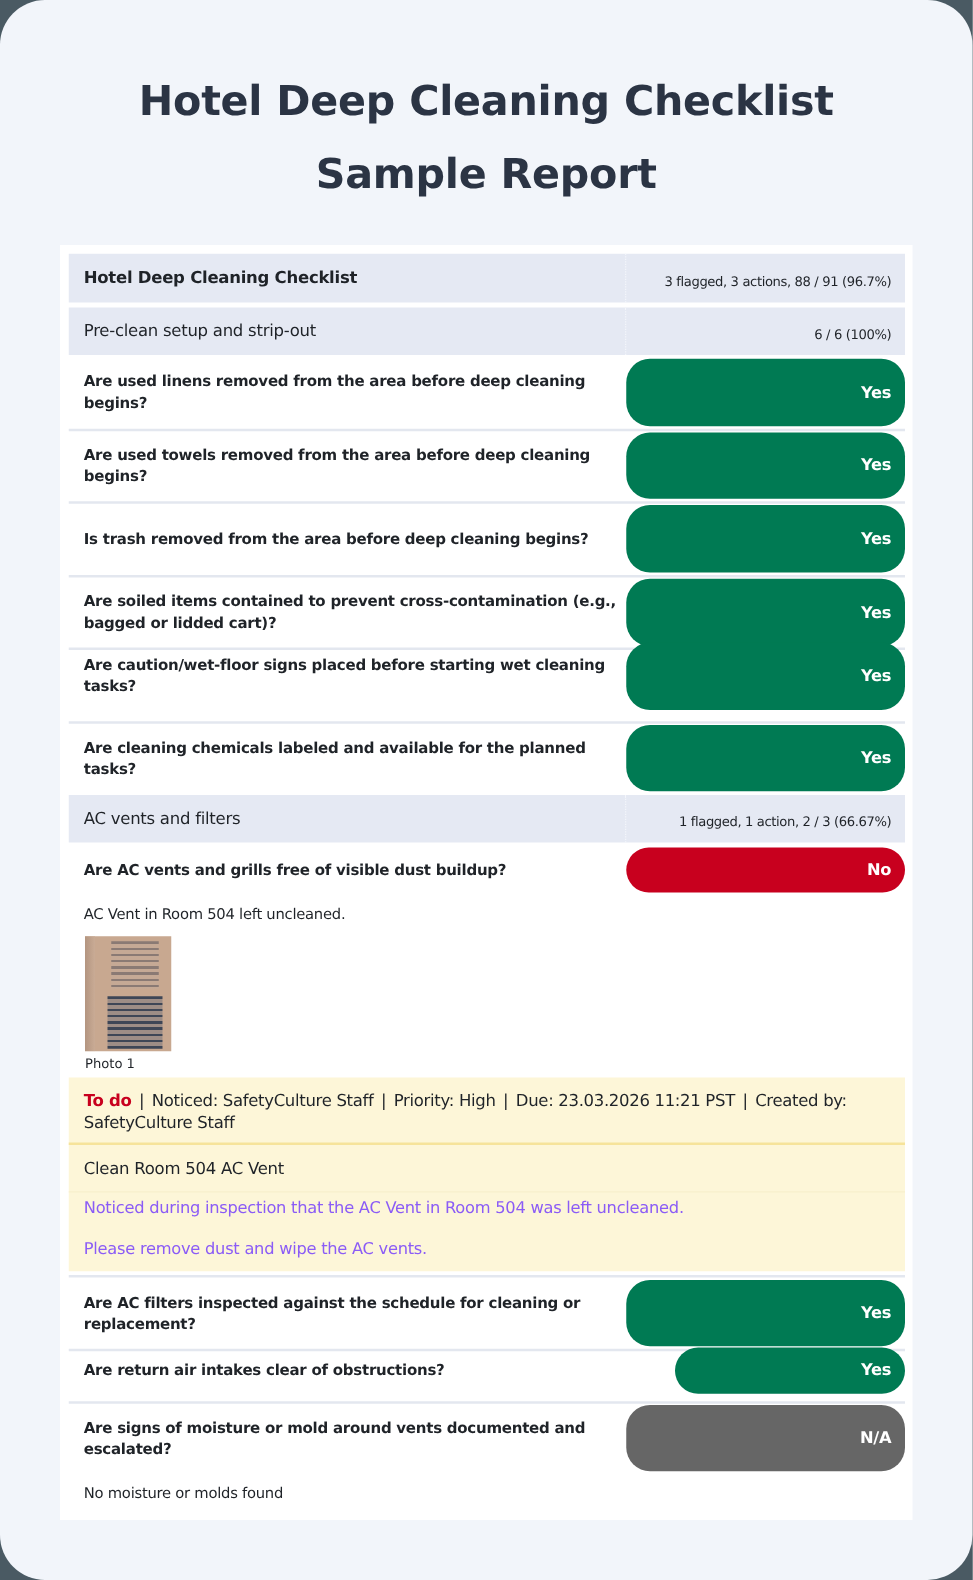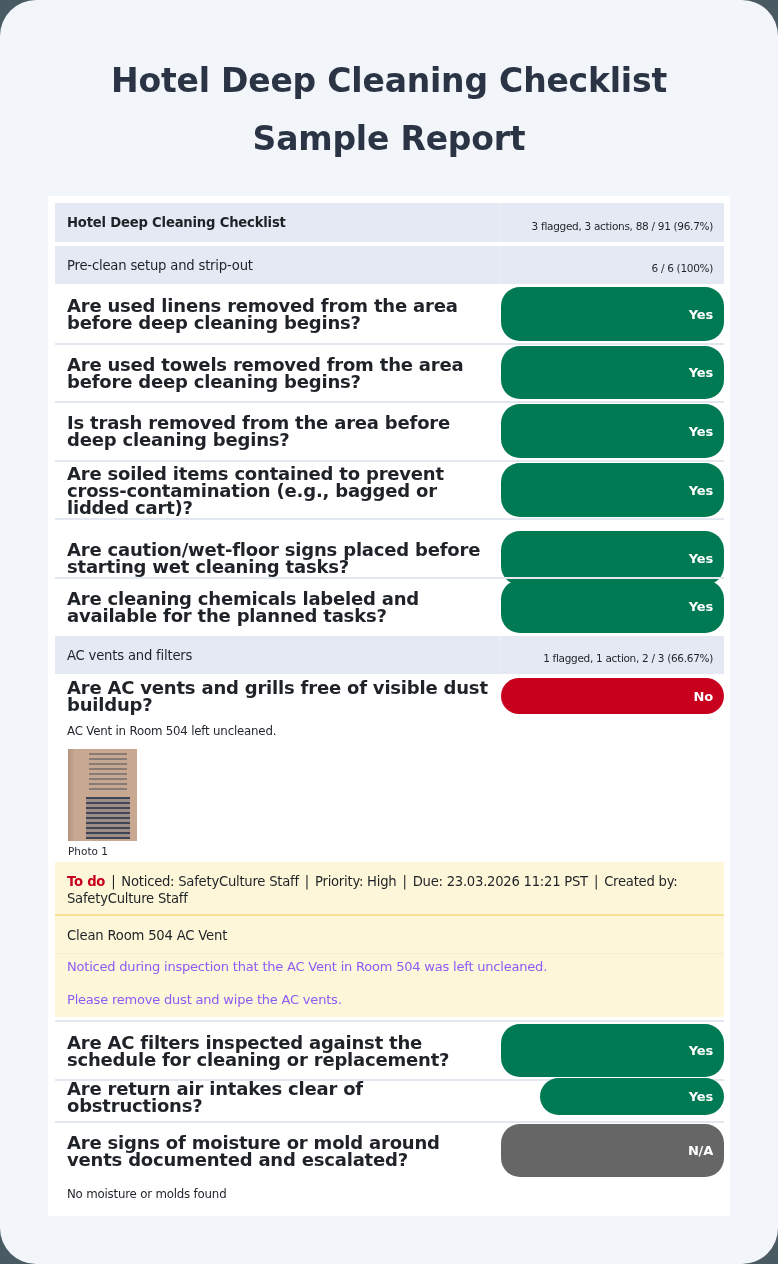--- a/index.html
+++ b/index.html
@@ -48,21 +48,21 @@
       width: 669px;
       display: flex;
     }
     .row .q {
       width: 446px;
       box-sizing: border-box;
       padding-left: 12px;
       padding-right: 4px;
       display: flex;
       align-items: center;
-      font-size: 18px;
+      font-size: 12px;
       font-weight: bold;
       line-height: 17px;
       color: #1f2328;
       letter-spacing: -0.2px;
     }
     .row .r {
       flex: 1;
       box-sizing: border-box;
       padding-right: 11px;
       display: flex;
@@ -250,21 +250,21 @@
       <div class="r yes">Yes</div>
     </div>
     <div class="divider" style="top:264px;"></div>
 
     <div class="row" style="top:267px;height:54px;">
       <div class="q">Are soiled items contained to prevent cross-contamination (e.g., bagged or lidded cart)?</div>
       <div class="r yes">Yes</div>
     </div>
     <div class="divider" style="top:322px;"></div>
 
-    <div class="row" style="top:335px;height:54px;">
+    <div class="row" style="top:318px;height:54px;">
       <div class="q">Are caution/wet-floor signs placed before starting wet cleaning tasks?</div>
       <div class="r yes">Yes</div>
     </div>
     <div class="divider" style="top:381px;"></div>
 
     <div class="row" style="top:384px;height:53px;">
       <div class="q">Are cleaning chemicals labeled and available for the planned tasks?</div>
       <div class="r yes">Yes</div>
     </div>
 

